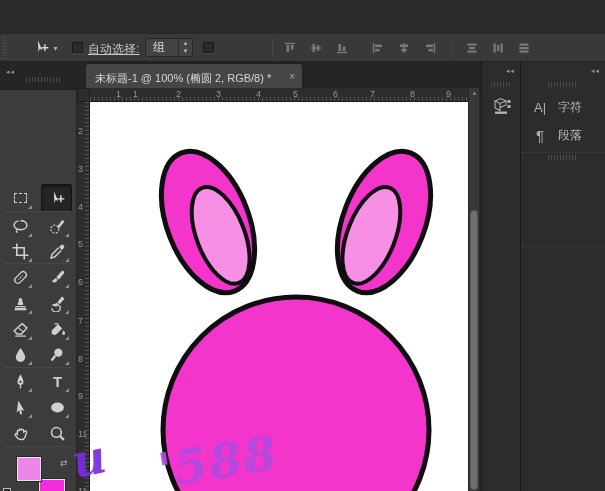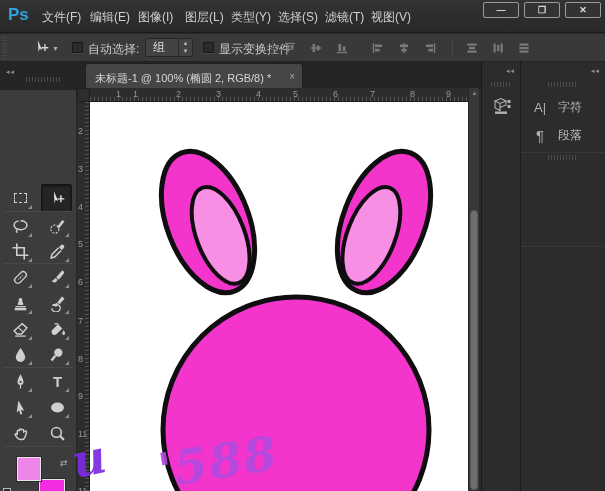--- a/index.html
+++ b/index.html
@@ -15,21 +15,21 @@
   .menu-item { top:9px; font-size:12px; color:#cfcfcf; white-space:nowrap; }
   #win-controls { right:4px; top:2px; display:flex; }
   .win-btn { width:36px; height:16px; background:#333; border:1px solid #9a9a9a; border-radius:2px;
     margin-left:5px; color:#dedede; font-size:9px; line-height:14px; text-align:center; font-weight:bold; }
 
   
   #optionsbar { left:0; top:34px; width:605px; height:28px; background:#393939; border-bottom:1px solid #222; }
   .grip-v { width:5px; background:repeating-linear-gradient(#4a4a4a 0 1px, transparent 1px 3px); }
   .checkbox { width:11px; height:11px; background:#2b2b2b; border:1px solid #171717;
     box-shadow:0 1px 0 rgba(255,255,255,.08); border-radius:1px; }
-  .opt-label { font-size:12px; color:#c8c8c8; white-space:nowrap; }
+  .opt-label { font-size:12px; color:#c8c8c8; white-space:nowrap;text-decoration:underline; }
   #group-select { left:145px; top:4px; width:48px; height:19px; background:#434343; border:1px solid #272727;
     border-radius:2px; color:#ddd; font-size:12px; line-height:17px; padding-left:7px; }
   #group-stepper { position:absolute; right:0; top:0; width:14px; height:17px; border-left:1px solid #2a2a2a;
     color:#bbb; font-size:6px; line-height:8px; text-align:center; }
   .opt-divider { top:5px; width:1px; height:18px; background:#2b2b2b; border-right:1px solid #474747; }
   .align-ic { top:8px; }
 
   
   #tabbar { left:0; top:62px; width:481px; height:28px; background:#252525; }
   .collapse { color:#8f8f8f; font-size:7px; letter-spacing:1px; }
@@ -78,52 +78,35 @@
 
   
   .wm { font-family:"DejaVu Serif", serif; font-style:italic; font-weight:600; opacity:.92; pointer-events:none; }
   svg text { font-family:"Liberation Sans", sans-serif; }
 </style>
 </head>
 <body>
 
 <div id="app">
 
-  <div id="menubar" class="abs">
-    <span id="ps-logo" class="abs">Ps</span>
-    <span class="menu-item abs" style="left:42px">文件(F)</span>
-    <span class="menu-item abs" style="left:90px">编辑(E)</span>
-    <span class="menu-item abs" style="left:138px">图像(I)</span>
-    <span class="menu-item abs" style="left:185px">图层(L)</span>
-    <span class="menu-item abs" style="left:231px">类型(Y)</span>
-    <span class="menu-item abs" style="left:278px">选择(S)</span>
-    <span class="menu-item abs" style="left:325px">滤镜(T)</span>
-    <span class="menu-item abs" style="left:371px">视图(V)</span>
-    <div id="win-controls" class="abs">
-      <div class="win-btn">—</div>
-      <div class="win-btn">❐</div>
-      <div class="win-btn">✕</div>
-    </div>
-  </div>
 
   <div id="optionsbar" class="abs">
     <div class="grip-v abs" style="left:2px;top:3px;height:22px"></div>
     <svg class="abs" style="left:33px;top:5px" width="17" height="17" viewBox="0 0 16 16">
       <path d="M4.6,1.2 L8.6,10.4 L6.2,9.2 L5.2,12.6 Z" fill="#d8d8d8"></path>
       <path d="M11.2,5 V11.4 M8,8.2 H14.4" stroke="#d8d8d8" stroke-width="1.3" fill="none"></path>
     </svg>
     <span class="abs" style="left:52px;top:11px;color:#aaa;font-size:7px">▼</span>
     <div class="checkbox abs" style="left:72px;top:8px"></div>
     <span class="opt-label abs" style="left:88px;top:7px">自动选择:</span>
     <div id="group-select" class="abs">
       <span>组</span>
       <span id="group-stepper">▲<br>▼</span>
     </div>
     <div class="checkbox abs" style="left:203px;top:8px"></div>
-    <span class="opt-label abs" style="left:219px;top:7px">显示变换控件</span>
     <div class="opt-divider abs" style="left:272px"></div>
 
     <svg class="align-ic abs" style="left:284px" width="12" height="12" viewBox="0 0 12 12">
       <path d="M1,1.5 H11" stroke="#7a7a7a" stroke-width="1.4"></path>
         <rect x="2.5" y="3" width="2.6" height="7" fill="#7a7a7a"></rect>
         <rect x="6.8" y="3" width="2.6" height="4.6" fill="#7a7a7a"></rect>
       </svg>
     <svg class="align-ic abs" style="left:310px" width="12" height="12" viewBox="0 0 12 12">
       <rect x="2.5" y="2" width="2.6" height="8" fill="#7a7a7a"></rect>
         <rect x="6.8" y="3.4" width="2.6" height="5.2" fill="#7a7a7a"></rect>

